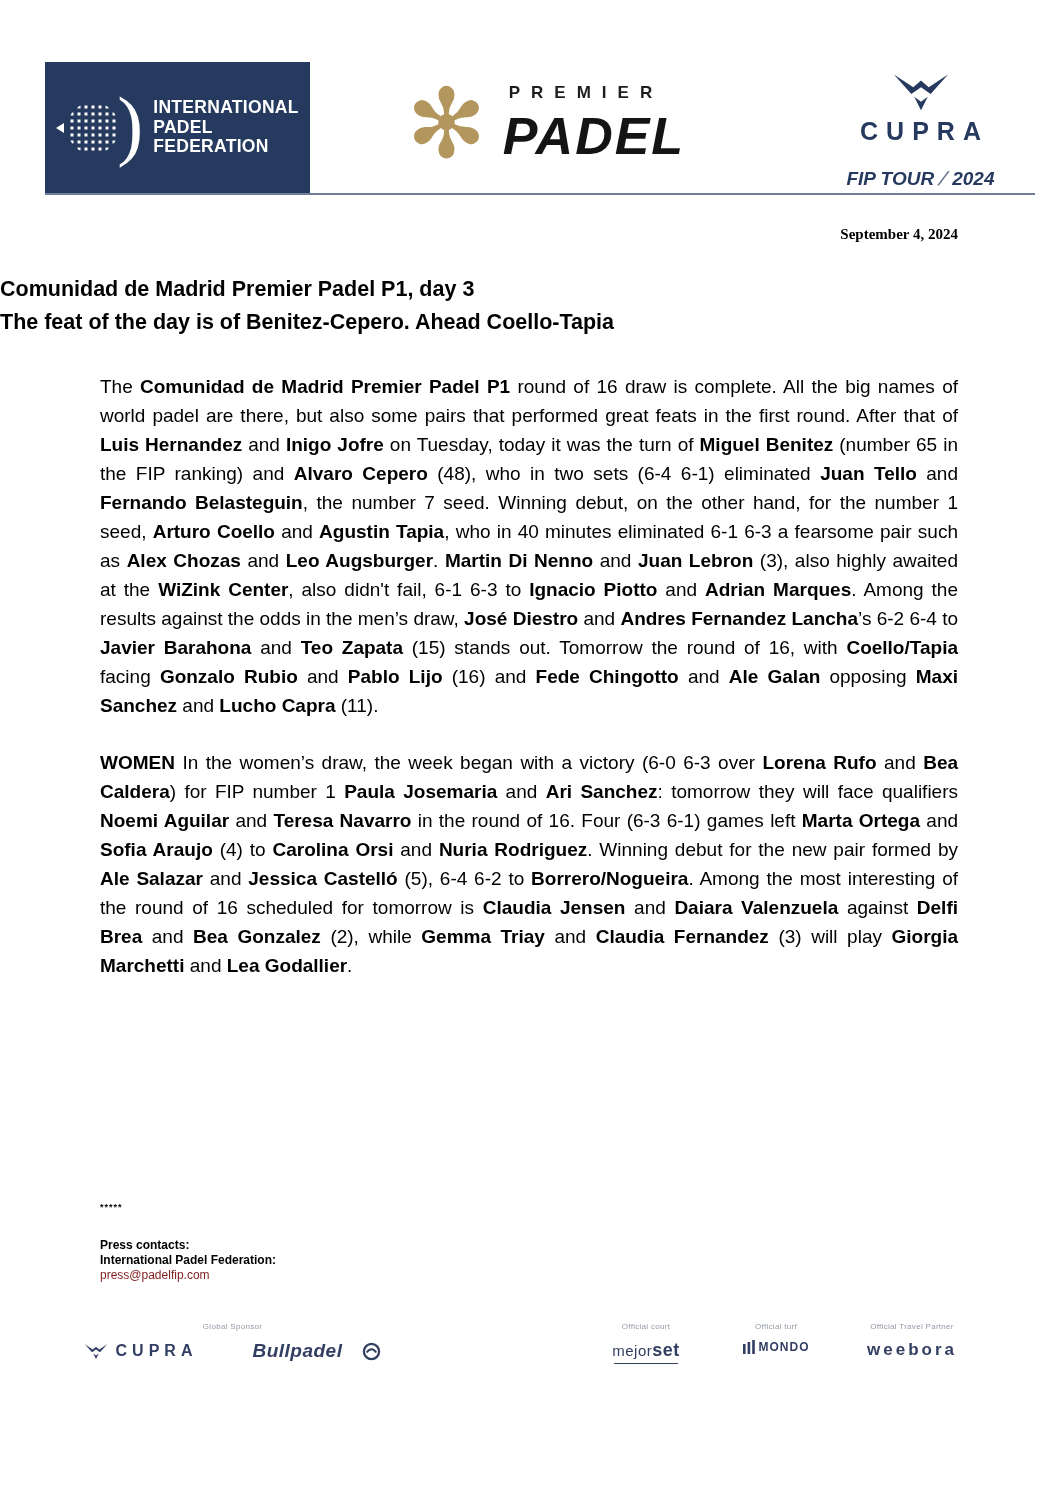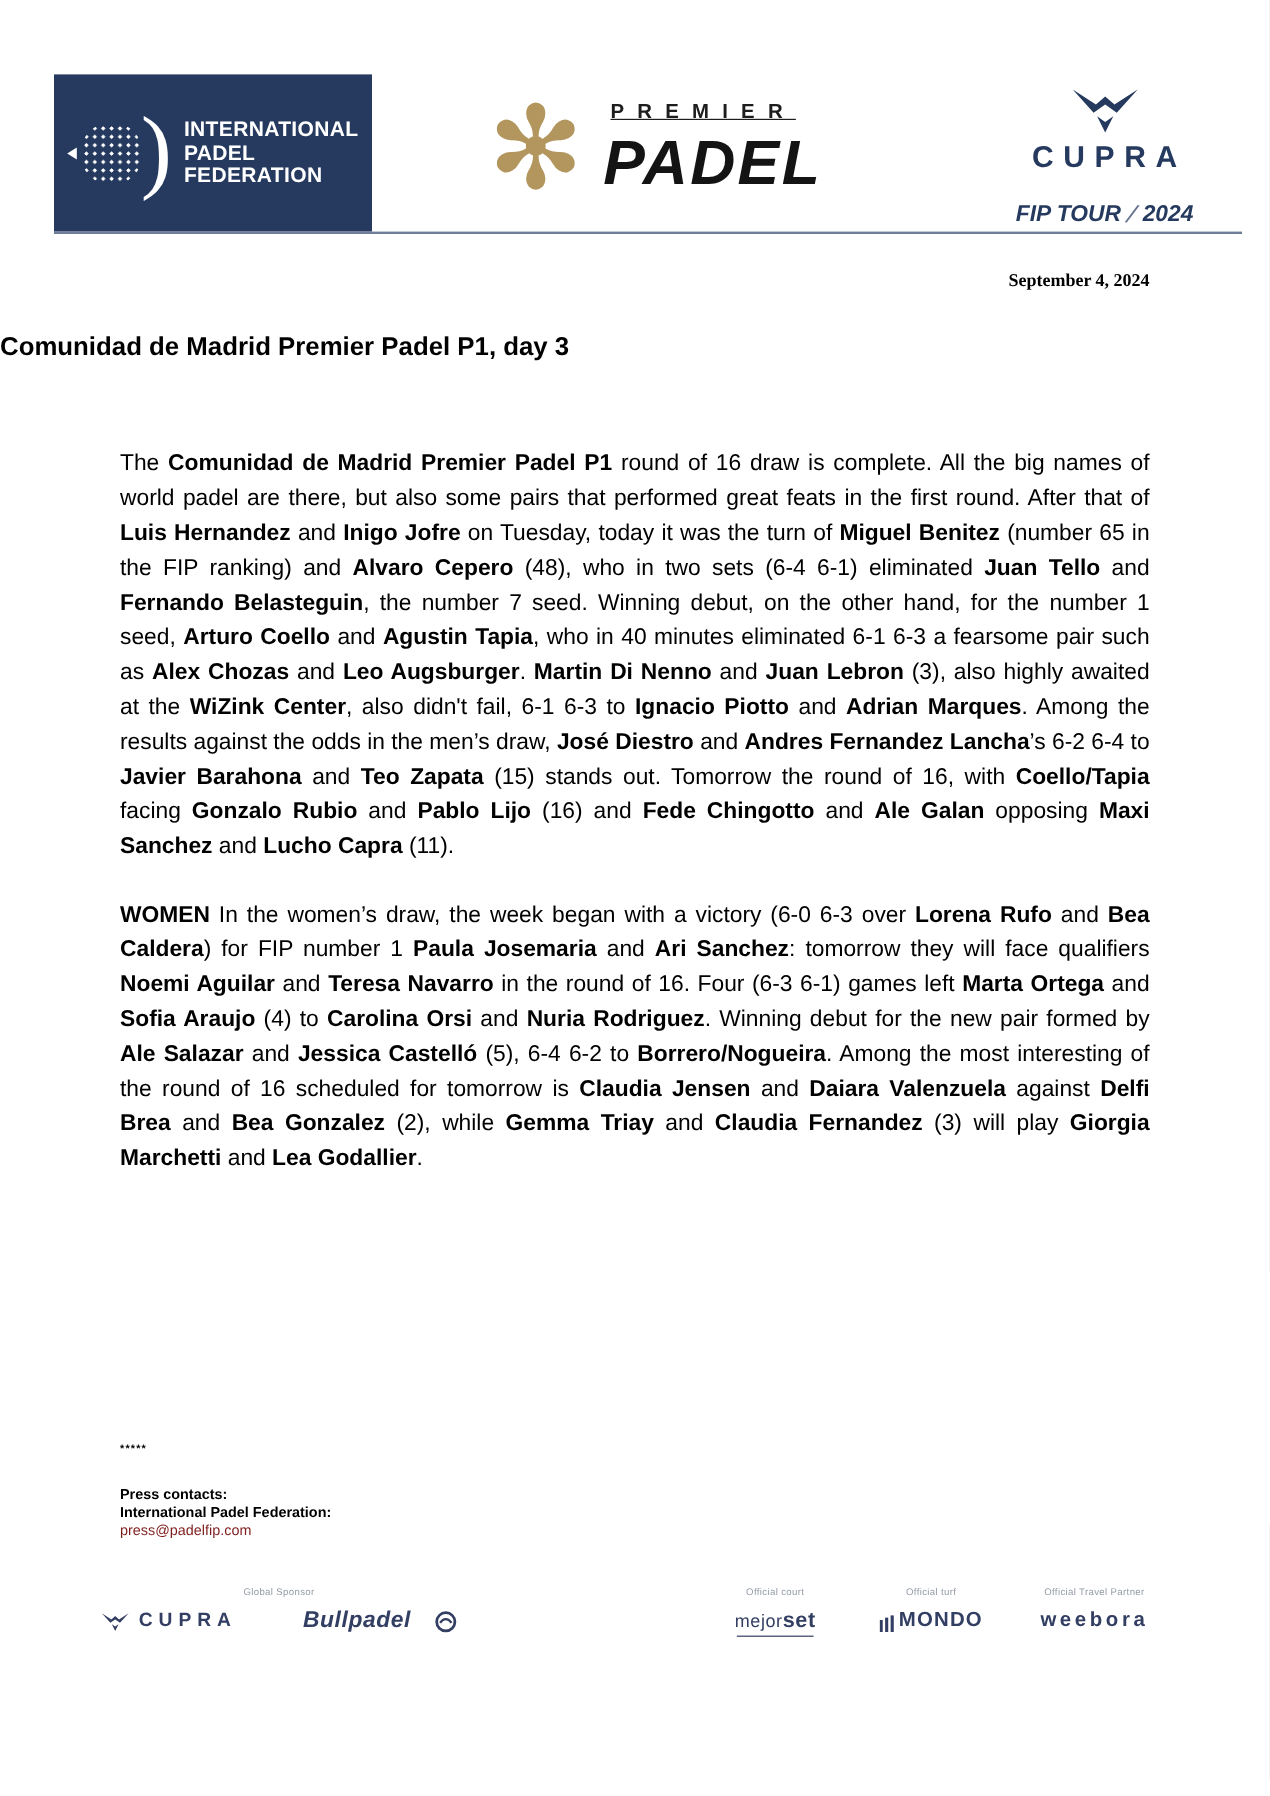--- a/index.html
+++ b/index.html
@@ -35,21 +35,21 @@
     margin-left:-2px;transform:translateY(-3px);
   }
   .ipf-text{color:#fff;font-weight:bold;font-size:17.5px;line-height:19.5px;letter-spacing:.3px;}
 
   .premier-logo{
     position:absolute;left:50%;top:78px;transform:translateX(-44%);
     display:flex;align-items:center;gap:16px;
   }
   .premier-flower{font-size:96px;line-height:92px;color:#b3965e;font-family:"DejaVu Sans",sans-serif;}
   .premier-words{display:flex;flex-direction:column;align-items:flex-start;}
-  .premier-top{font-size:17px;font-weight:bold;letter-spacing:11px;color:#1d1d1d;margin-left:6px;text-decoration:underline;}
+  .premier-top{font-size:17px;font-weight:bold;letter-spacing:11px;color:#1d1d1d;margin-left:6px;}
   .premier-bottom{font-size:52px;font-weight:bold;font-style:italic;letter-spacing:2px;color:#141414;margin-top:3px;}
 
   .cupra-logo{
     position:absolute;right:50px;top:72px;width:175px;
     display:flex;flex-direction:column;align-items:center;color:#253a5e;
   }
   .cupra-word{font-size:25px;font-weight:bold;letter-spacing:8px;text-indent:8px;margin-top:5px;}
   .cupra-tour{font-size:19px;font-weight:bold;font-style:italic;margin-top:20px;display:flex;align-items:center;gap:6px;}
   .cupra-tour .sep{font-weight:400;font-size:22px;transform:rotate(12deg);opacity:.7;}
 
@@ -83,21 +83,21 @@
   .sponsors{position:absolute;left:0;top:1322px;width:968px;height:80px;}
   .sp-group{position:absolute;text-align:center;color:#323e62;}
   .sp-label{font-size:8px;color:#939aa6;letter-spacing:.3px;margin-bottom:9px;}
   .sp-row{display:flex;align-items:center;justify-content:center;gap:55px;}
   .sp-cupra{display:flex;align-items:center;gap:8px;font-weight:bold;font-size:16px;letter-spacing:5px;}
   .sp-bull{display:flex;align-items:center;gap:20px;font-weight:bold;font-style:italic;font-size:19px;letter-spacing:.5px;}
   .sp-mejor{font-size:15px;}
   .sp-mejor .m1{font-weight:500;letter-spacing:.5px;}
   .sp-mejor .m2{font-weight:bold;font-size:18px;letter-spacing:.5px;}
   .mejor-rule{height:1px;background:#323e62;width:64px;margin:2px auto 0;}
-  .sp-mondo{display:flex;align-items:flex-end;justify-content:center;gap:3px;font-weight:bold;font-size:17px;letter-spacing:1px;}
+  .sp-mondo{display:flex;align-items:flex-start;justify-content:center;gap:3px;font-weight:bold;font-size:12px;letter-spacing:1px;}
   .sp-weebora{font-weight:bold;font-size:17px;letter-spacing:3px;}
 </style>
 </head>
 <body>
 
 <div class="page">
 
   <div class="ipf-box">
     <div class="ipf-mark">
       <div class="ipf-arrow"></div>
@@ -131,20 +131,21 @@
       <span>2024</span>
     </div>
   </div>
 
   <div class="header-rule"></div>
 
   <div class="date-line">September 4, 2024</div>
 
   <h1 class="doc-title">
     <span>Comunidad de Madrid Premier Padel P1, day 3</span><br>
+    <span>The feat of the day is of Benitez-Cepero. Ahead Coello-Tapia</span>
   </h1>
 
   <div class="body-text">
     <p>The <b>Comunidad de Madrid Premier Padel P1</b> round of 16 draw is complete. All the big names of world padel are there, but also some pairs that performed great feats in the first round. After that of <b>Luis Hernandez</b> and <b>Inigo Jofre</b> on Tuesday, today it was the turn of <b>Miguel Benitez</b> (number 65 in the FIP ranking) and <b>Alvaro Cepero</b> (48), who in two sets (6-4 6-1) eliminated <b>Juan Tello</b> and <b>Fernando Belasteguin</b>, the number 7 seed. Winning debut, on the other hand, for the number 1 seed, <b>Arturo Coello</b> and <b>Agustin Tapia</b>, who in 40 minutes eliminated 6-1 6-3 a fearsome pair such as <b>Alex Chozas</b> and <b>Leo Augsburger</b>. <b>Martin Di Nenno</b> and <b>Juan Lebron</b> (3), also highly awaited at the <b>WiZink Center</b>, also didn't fail, 6-1 6-3 to <b>Ignacio Piotto</b> and <b>Adrian Marques</b>. Among the results against the odds in the men’s draw, <b>José Diestro</b> and <b>Andres Fernandez Lancha</b>’s 6-2 6-4 to <b>Javier Barahona</b> and <b>Teo Zapata</b> (15) stands out. Tomorrow the round of 16, with <b>Coello/Tapia</b> facing <b>Gonzalo Rubio</b> and <b>Pablo Lijo</b> (16) and <b>Fede Chingotto</b> and <b>Ale Galan</b> opposing <b>Maxi Sanchez</b> and <b>Lucho Capra</b> (11).</p>
     <p><b>WOMEN</b> In the women’s draw, the week began with a victory (6-0 6-3 over <b>Lorena Rufo</b> and <b>Bea Caldera</b>) for FIP number 1 <b>Paula Josemaria</b> and <b>Ari Sanchez</b>: tomorrow they will face qualifiers <b>Noemi Aguilar</b> and <b>Teresa Navarro</b> in the round of 16. Four (6-3 6-1) games left <b>Marta Ortega</b> and <b>Sofia Araujo</b> (4) to <b>Carolina Orsi</b> and <b>Nuria Rodriguez</b>. Winning debut for the new pair formed by <b>Ale Salazar</b> and <b>Jessica Castelló</b> (5), 6-4 6-2 to <b>Borrero/Nogueira</b>. Among the most interesting of the round of 16 scheduled for tomorrow is <b>Claudia Jensen</b> and <b>Daiara Valenzuela</b> against <b>Delfi Brea</b> and <b>Bea Gonzalez</b> (2), while <b>Gemma Triay</b> and <b>Claudia Fernandez</b> (3) will play <b>Giorgia Marchetti</b> and <b>Lea Godallier</b>.</p>
   </div>
 
   <div class="press-block">
     <div class="press-stars">*****</div>
     <div class="press-label">Press contacts:</div>

